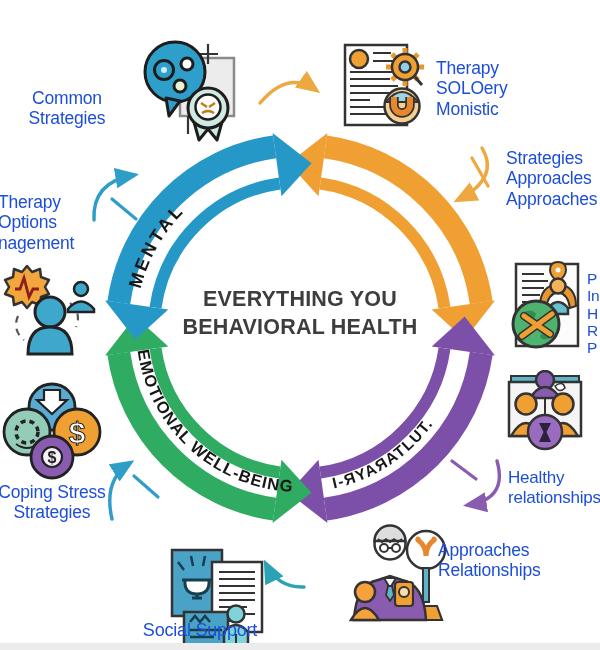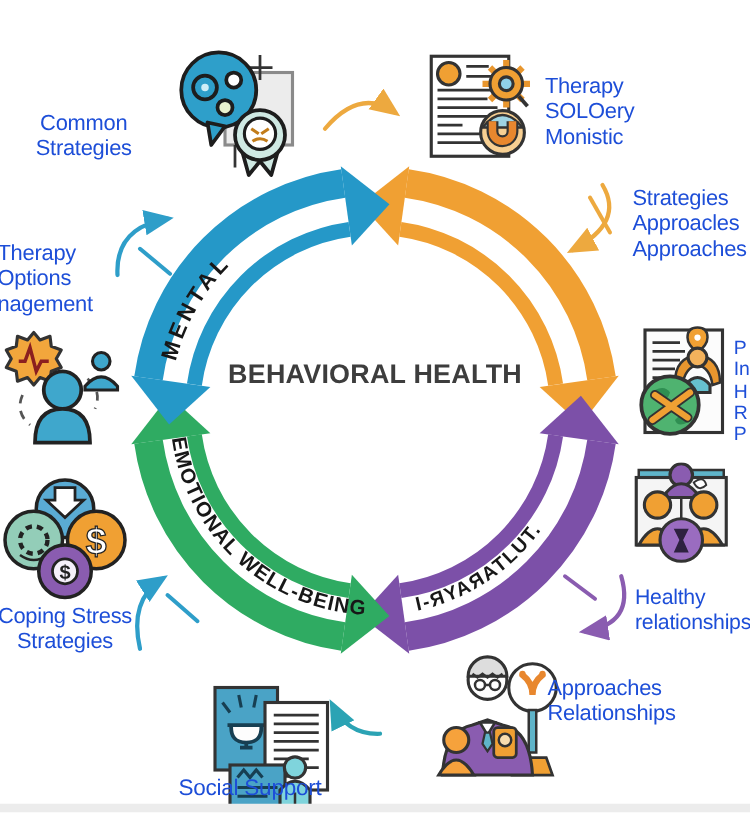--- a/index.html
+++ b/index.html
@@ -86,20 +86,21 @@
       <line x1="472" y1="158" x2="488" y2="186" stroke="#eda93f" stroke-width="3.2"></line>
       <path d="M 497 461 Q 508 499 468 505" stroke="#8a5cb0" stroke-width="3.4" marker-end="url(#mk-purple)"></path>
       <line x1="452" y1="461" x2="476" y2="479" stroke="#8a5cb0" stroke-width="3.2"></line>
       <path d="M 304 587 Q 278 588 266 564" stroke="#2ba3b4" stroke-width="3.4" marker-end="url(#mk-teal)"></path>
       <path d="M 112 519 Q 103 480 130 463" stroke="#2e9ec9" stroke-width="3.4" marker-end="url(#mk-blue)"></path>
       <line x1="134" y1="476" x2="158" y2="497" stroke="#2e9ec9" stroke-width="3.2"></line>
     </g>
   </svg>
 
   <div class="title">
+    <span style="display:block">EVERYTHING YOU</span>
     <span style="display:block">BEHAVIORAL HEALTH</span>
   </div>
 
   <svg class="abs" style="left:138px;top:34px" width="104" height="112" viewBox="0 0 104 112">
     <rect x="42" y="24" width="54" height="58" fill="#ececec" stroke="#8a8a8a" stroke-width="2.5"></rect>
     <path d="M70 10 V30 M60 20 H80 M50 82 V100" stroke="#333" stroke-width="2.2" fill="none"></path>
     <circle cx="37" cy="38" r="30" fill="#2e9fca" stroke="#1d1d1d" stroke-width="3"></circle>
     <path d="M28 64 L31 82 L42 67 Z" fill="#2e9fca" stroke="#1d1d1d" stroke-width="3" stroke-linejoin="round"></path>
     <circle cx="26" cy="36" r="9.5" fill="#2e9fca" stroke="#1d1d1d" stroke-width="3"></circle>
     <circle cx="26" cy="36" r="3" fill="#cdeef7"></circle>

